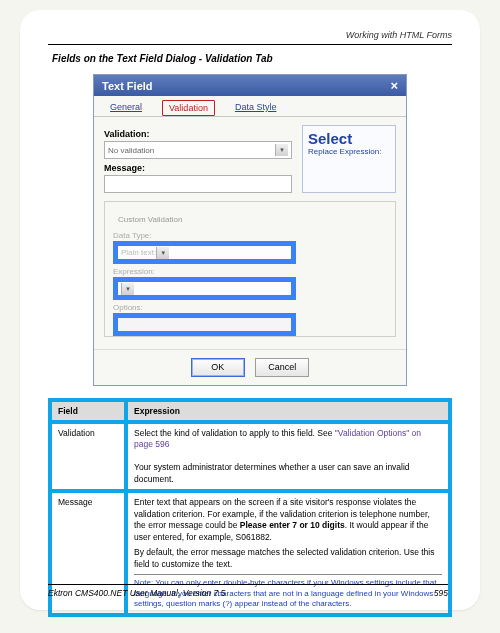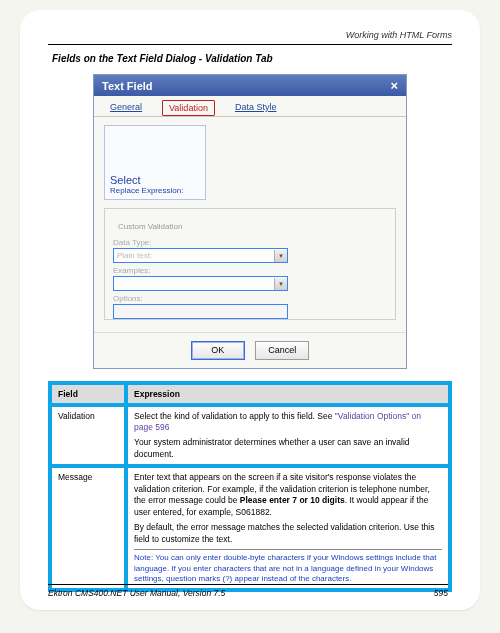--- a/index.html
+++ b/index.html
@@ -93,23 +93,22 @@
   .left-col { flex: 1; }
   .right-box {
     width: 90px;
     border: 1px solid #b7c3de;
     padding: 4px 5px;
     font-size: 8px;
     background: #fafbff;
   }
   .right-box .sel-title {
     color: #2242a5;
-    font-weight: normal;
-    font-size: 11px;
-    margin-top: 44px;
+    font-weight: bold;
+    font-size: 15px;
   }
   .right-box .link {
     color: #2242a5;
     font-size: 8px;
   }
   .select-box, .input-box {
     width: 180px;
     height: 14px;
     border: 1px solid #b0b0b0;
     background: #fff;
@@ -145,24 +144,23 @@
     padding: 0 3px;
   }
   .fr-label {
     font-size: 8px;
     color: #aaa;
     margin: 3px 0 1px 0;
   }
   .disabled-select, .disabled-input {
     width: 170px;
     height: 13px;
-    border: 1px solid #3b82f6;
+    border: 5px solid #3b82f6;
     background: #fdfdfd;
     display: flex;
-    justify-content: space-between;
     align-items: center;
     font-size: 8px;
     color: #bbb;
     padding: 0 0 0 3px;
   }
   .disabled-input { background: #f5f5f5; }
   .dialog-buttons {
     text-align: center;
     padding: 6px 0 8px 0;
     border-top: 1px solid #dcdcdc;
@@ -235,34 +233,43 @@
       <span>Text Field</span>
       <span class="close-x">×</span>
     </div>
     <div class="tabs">
       <span class="tab"><span class="ul">General</span></span>
       <span class="tab active">Validation</span>
       <span class="tab"><span class="ul">Data Style</span></span>
     </div>
     <div class="dialog-body">
       <div class="two-col">
+        <div class="left-col">
+          <div class="form-row-label">Validation:</div>
+          <div class="select-box">
+            <span>No validation</span>
+            <span class="dropdown-arrow">▾</span>
+          </div>
+          <div class="form-row-label">Message:</div>
+          <div class="input-box"></div>
+        </div>
         <div class="right-box">
           <div class="sel-title">Select</div>
           <div class="link">Replace Expression:</div>
         </div>
       </div>
 
       <div class="fieldset">
         <div class="fieldset-legend">Custom Validation</div>
         <div class="fr-label">Data Type:</div>
         <div class="disabled-select">
           <span>Plain text:</span>
           <span class="dropdown-arrow">▾</span>
         </div>
-        <div class="fr-label">Examples:</div>
+        <div class="fr-label">Expression:</div>
         <div class="disabled-select">
           <span></span>
           <span class="dropdown-arrow">▾</span>
         </div>
         <div class="fr-label">Options:</div>
         <div class="disabled-input"></div>
       </div>
     </div>
     <div class="dialog-buttons">
       <button class="btn ok">OK</button>
@@ -273,21 +280,21 @@
   <table class="desc">
     <tbody>
         <tr>
       <th class="field-col">Field</th>
       <th>Expression</th>
     </tr>
     <tr>
       <td class="field-col">Validation</td>
       <td class="line-h">
         <span>Select the kind of validation to apply to this field. See </span><span class="purple">"Validation Options" on page 596</span>
-        <div style="margin-top:4px">Your system administrator determines whether a user can save an invalid document.</div>
+        <div style="margin-top:12px">Your system administrator determines whether a user can save an invalid document.</div>
       </td>
     </tr>
     <tr>
       <td class="field-col">Message</td>
       <td class="line-h">
         <div>
           <span>Enter text that appears on the screen if a site visitor's response violates the validation criterion. For example, if the validation criterion is telephone number, the error message could be </span><span class="bold">Please enter 7 or 10 digits</span><span>. It would appear if the user entered, for example, S061882.</span>
         </div>
         <div style="margin-top:4px">By default, the error message matches the selected validation criterion. Use this field to customize the text.</div>
         <div class="note">Note: You can only enter double-byte characters if your Windows settings include that language. If you enter characters that are not in a language defined in your Windows settings, question marks (?) appear instead of the characters.</div>

